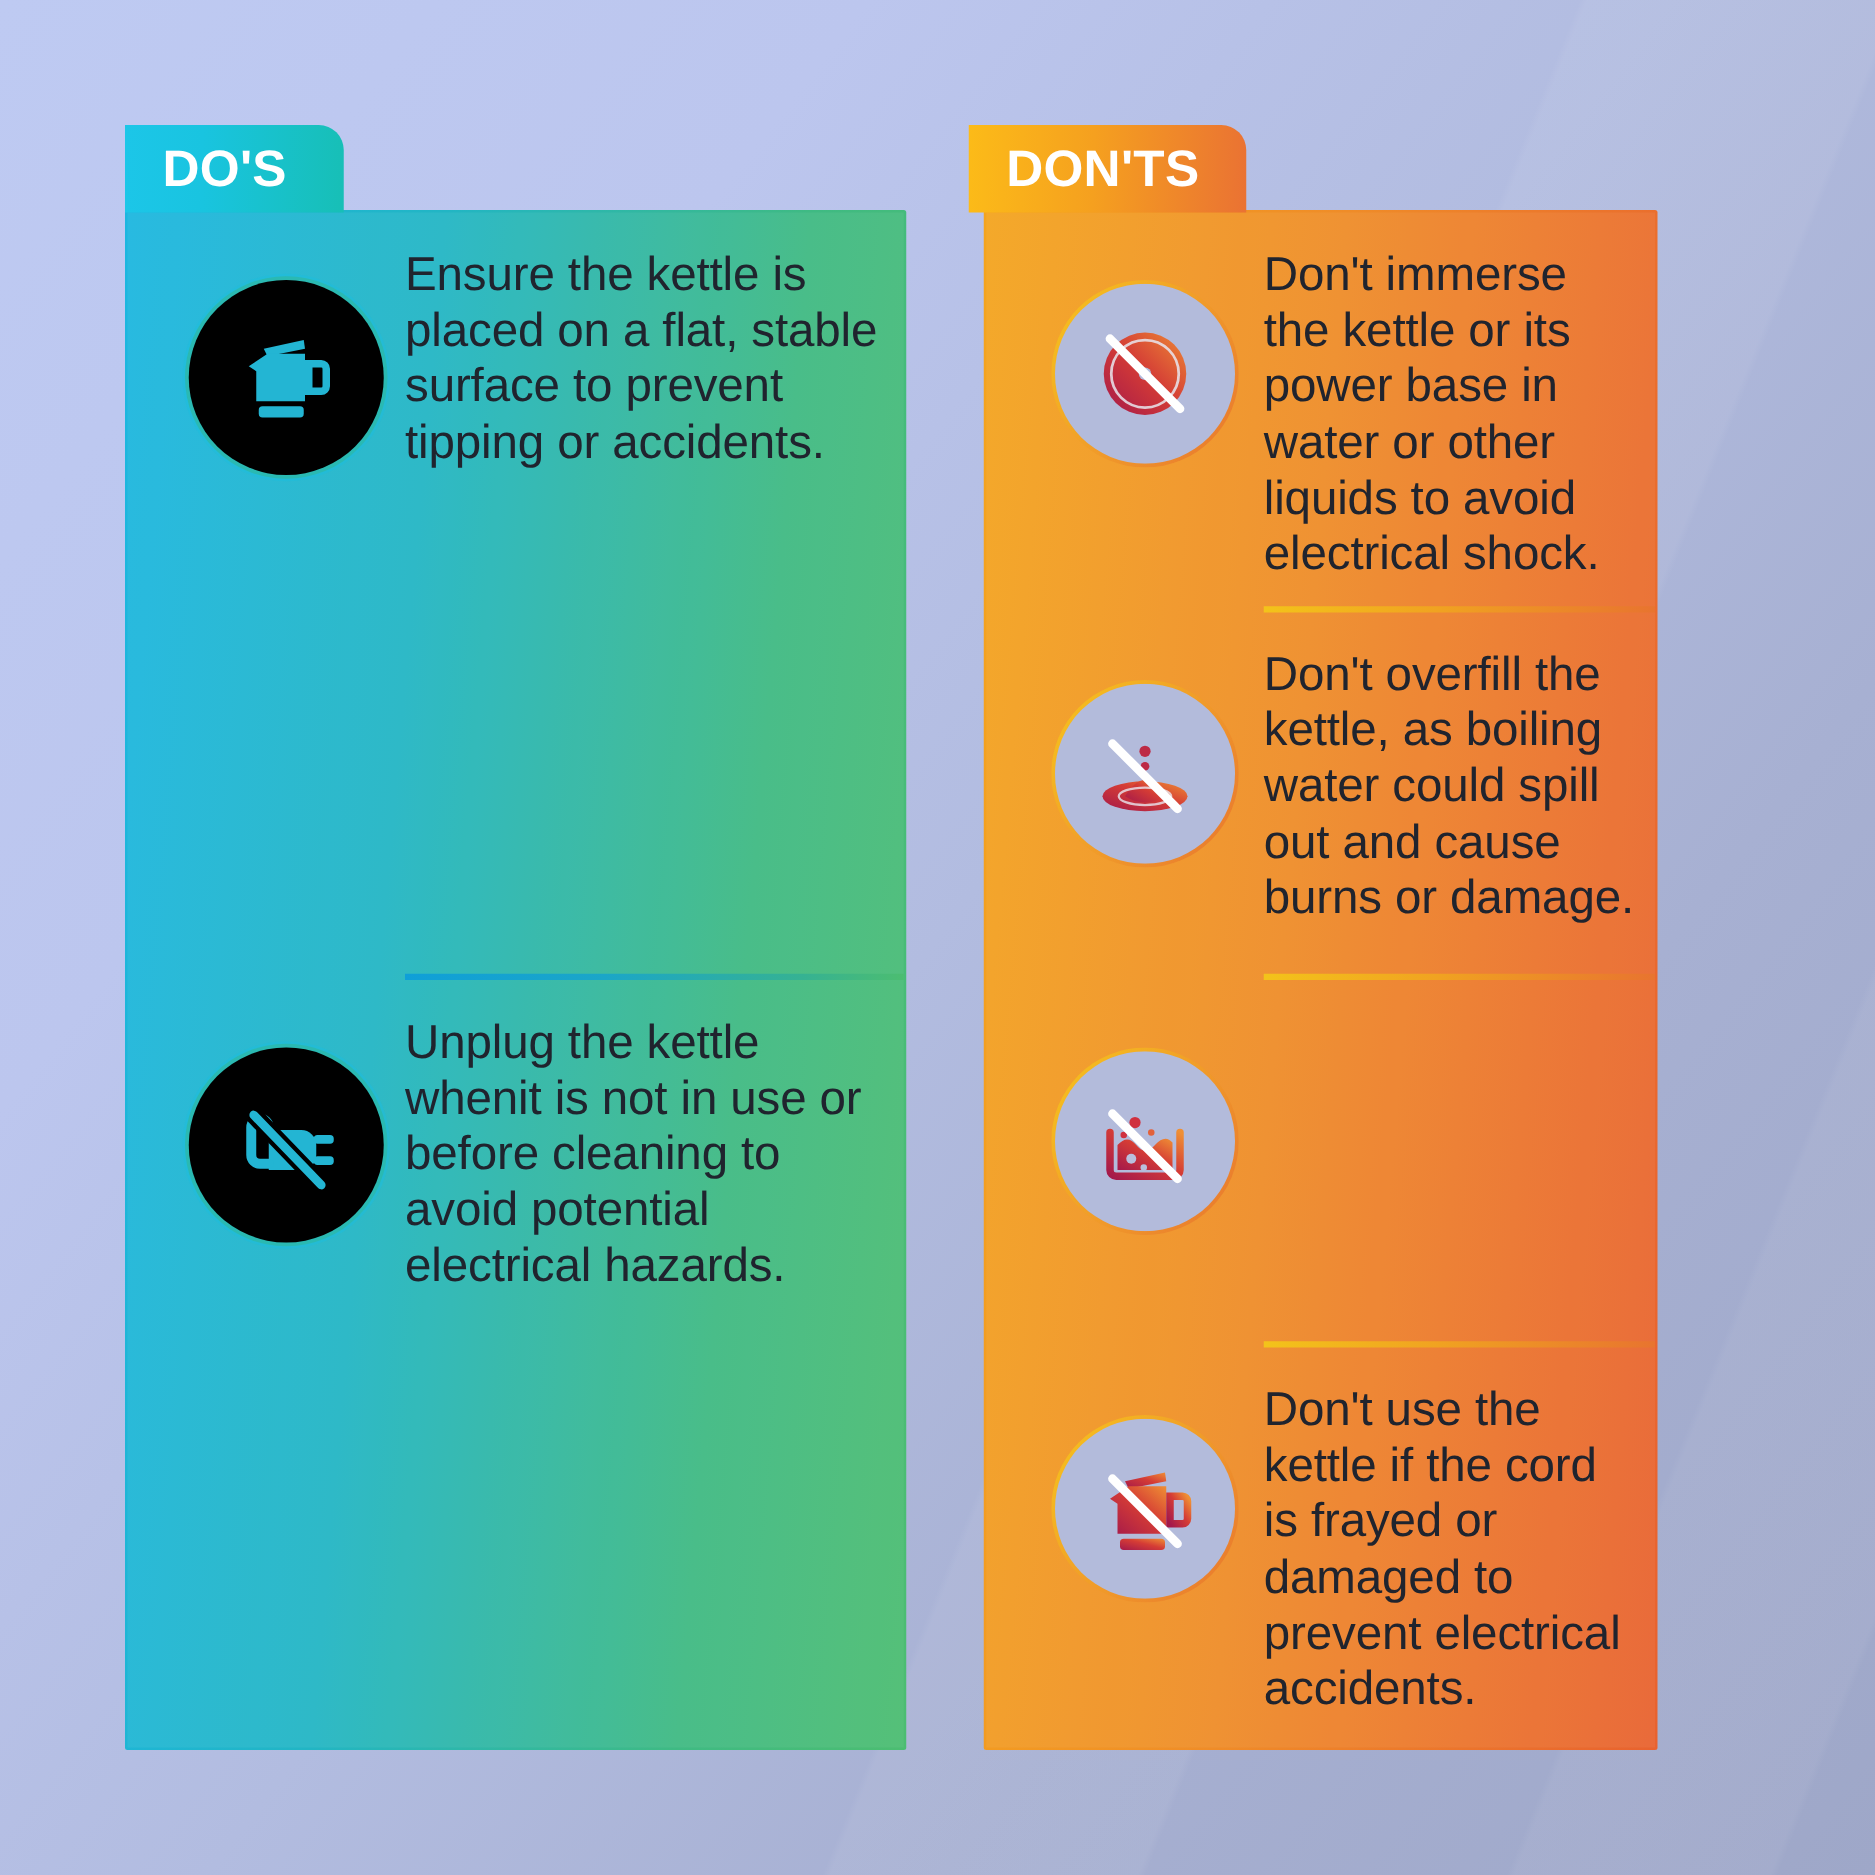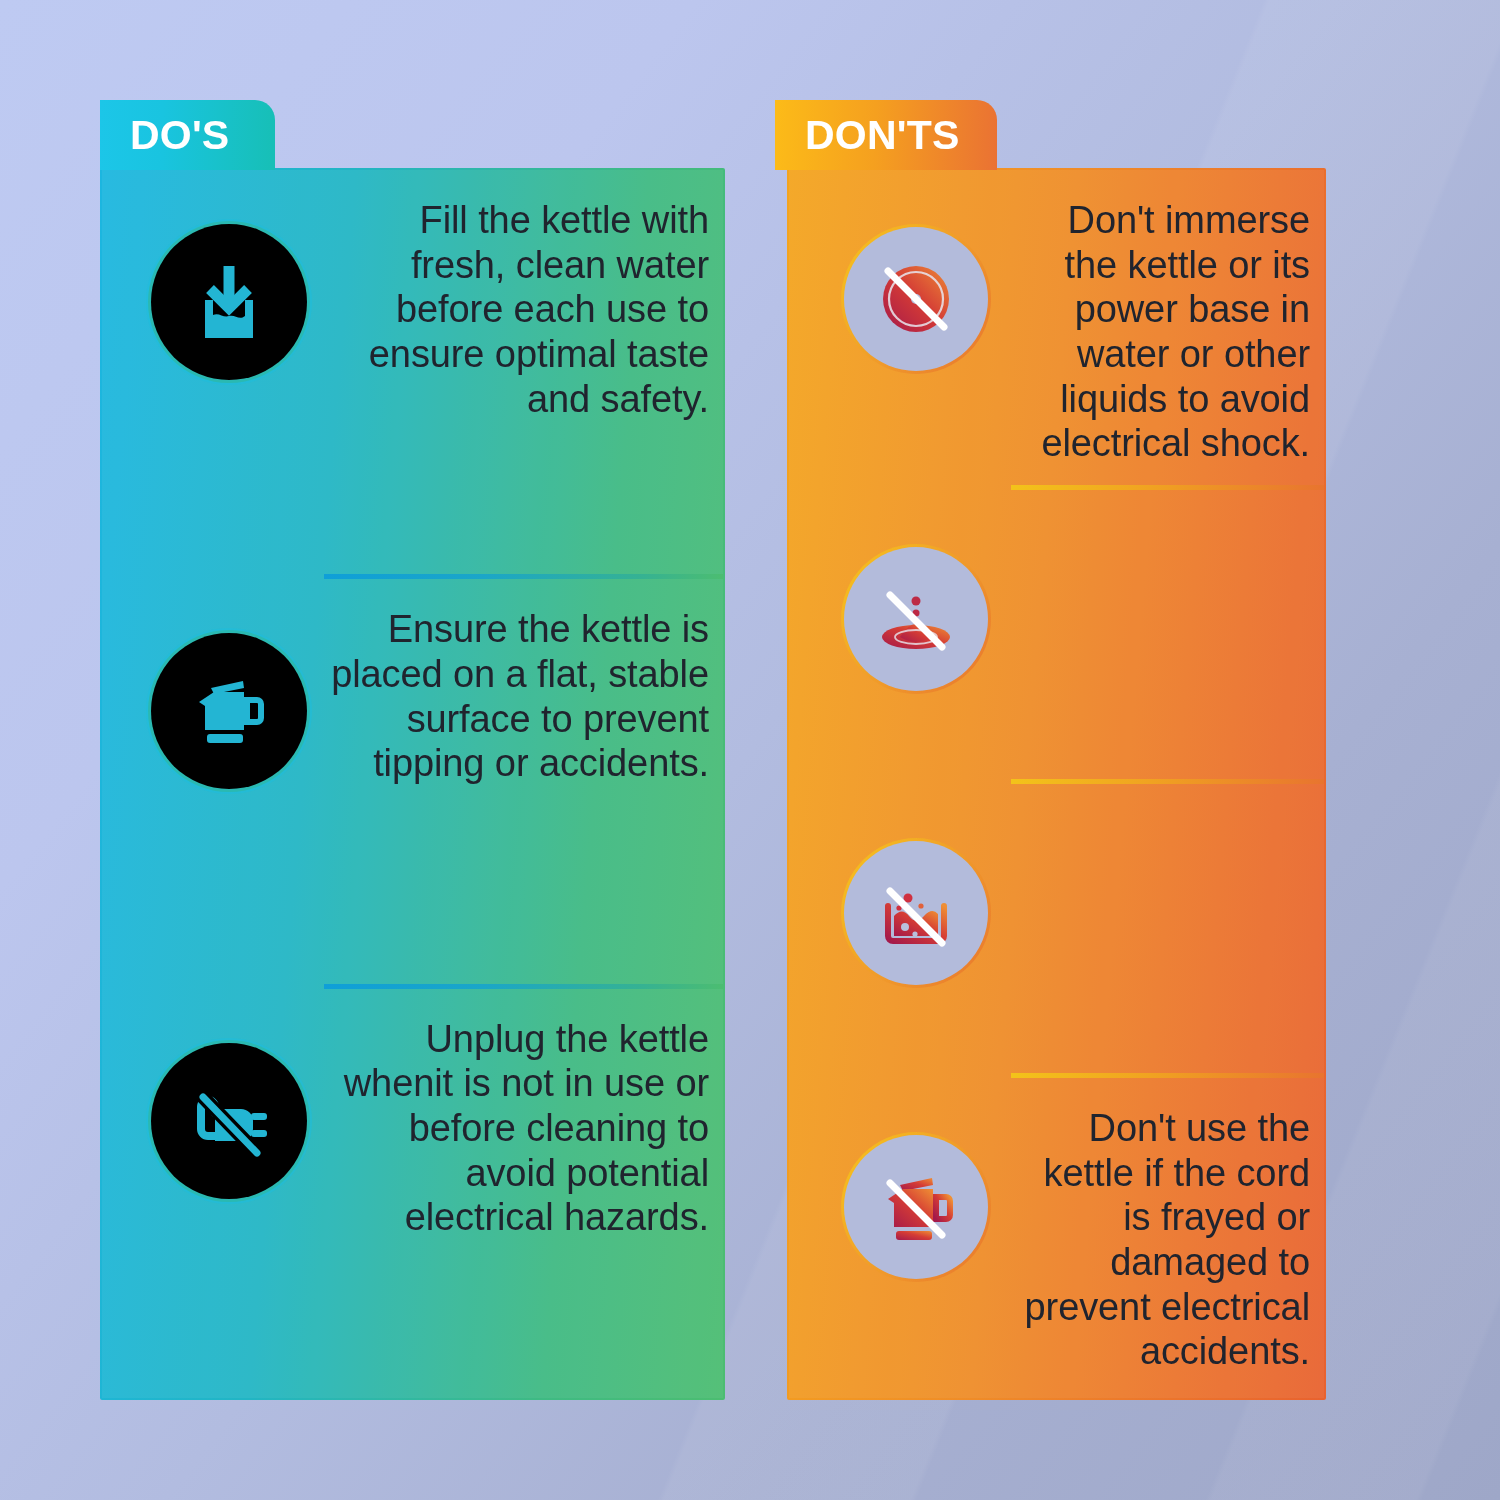--- a/index.html
+++ b/index.html
@@ -21,21 +21,21 @@
         rgba(255,255,255,0.06) 72%,
         rgba(255,255,255,0.00) 72.3%,
         rgba(255,255,255,0.00) 86%,
         rgba(255,255,255,0.05) 86.3%,
         rgba(255,255,255,0.05) 96%,
         rgba(255,255,255,0.00) 96.3%),
       linear-gradient(128deg, #becaf2 0%, #bcc6ee 26%, #b2bce0 50%, #a7b0d2 72%, #9ea7c8 100%);
   }
 
   
-  .column { position:absolute; top:100px;text-align:right; }
+  .column { position:absolute; top:100px; }
   #col-dos   { left:100px;  width:625px; }
   #col-donts { left:775px;  width:551px; }
 
   
   .tab {
     position:relative;
     height:70px;
     width:175px;
     border-radius:0 20px 0 0;
     display:flex;
@@ -131,32 +131,20 @@
 
   <div class="column" id="col-dos">
 
     <div class="tab" id="tab-dos">
       <span class="tab-label">DO'S</span>
     </div>
 
     <div class="card" id="card-dos">
       <div class="card-inner">
 
-        <div class="row has-div">
-          <div class="icon-cell">
-            <div class="badge-dos">
-              <svg width="96" height="96" viewBox="0 0 96 96">
-                <path d="M48 12 v36" stroke="#23b5d3" stroke-width="11" fill="none" stroke-linecap="butt"></path>
-                <path d="M29 35 L48 54 L67 35" stroke="#23b5d3" stroke-width="11" fill="none" stroke-linecap="butt" stroke-linejoin="miter"></path>
-                <path d="M24 46 v38 h48 v-38 h-8 v16 c-6 5 -10 -2 -16 0 c-6 2 -10 -4 -16 -1 v-15 z" fill="#23b5d3"></path>
-              </svg>
-            </div>
-          </div>
-          <div class="text-cell">Fill the kettle with fresh, clean water before each use to ensure optimal taste and safety.</div>
-        </div>
 
         <div class="row has-div">
           <div class="icon-cell">
             <div class="badge-dos">
               <svg width="96" height="96" viewBox="0 0 96 96">
                 <path d="M30 25 L62 18 L63 25 L33 31 Z" fill="#23b5d3"></path>
                 <path d="M24 35 L33 29 h30 v38 h-39 v-24 l-6 -4 z" fill="#23b5d3"></path>
                 <path d="M66 37 h10 a4 4 0 0 1 4 4 v14 a4 4 0 0 1 -4 4 h-10 z" fill="none" stroke="#23b5d3" stroke-width="6"></path>
                 <rect x="26" y="71" width="36" height="9" rx="3" fill="#23b5d3"></rect>
               </svg>
@@ -229,20 +217,21 @@
                 </defs>
                 <ellipse cx="52" cy="70" rx="34" ry="12" fill="url(#gd2)"></ellipse>
                 <path d="M36 70 q16 -26 32 0 q-16 10 -32 0 z" fill="url(#gd2)"></path>
                 <ellipse cx="52" cy="70" rx="21" ry="7" fill="none" stroke="#e9e7f0" stroke-width="1.8" opacity="0.8"></ellipse>
                 <circle cx="52" cy="34" r="4.5" fill="#bd2a45"></circle>
                 <circle cx="52" cy="46" r="3.5" fill="#bd2a45"></circle>
                 <path d="M26 28 L78 80" stroke="#ffffff" stroke-width="7" stroke-linecap="round"></path>
               </svg>
             </div>
           </div>
+          <div class="text-cell">Don't overfill the kettle, as boiling water could spill out and cause burns or damage.</div>
         </div>
 
         <div class="row has-div">
           <div class="icon-cell">
             <div class="badge-donts">
               <svg width="104" height="104" viewBox="0 0 104 104">
                 <defs>
                   <linearGradient id="gd3" x1="0" y1="1" x2="1" y2="0">
                     <stop offset="0%" stop-color="#a4194b"></stop>
                     <stop offset="55%" stop-color="#d53c35"></stop>

